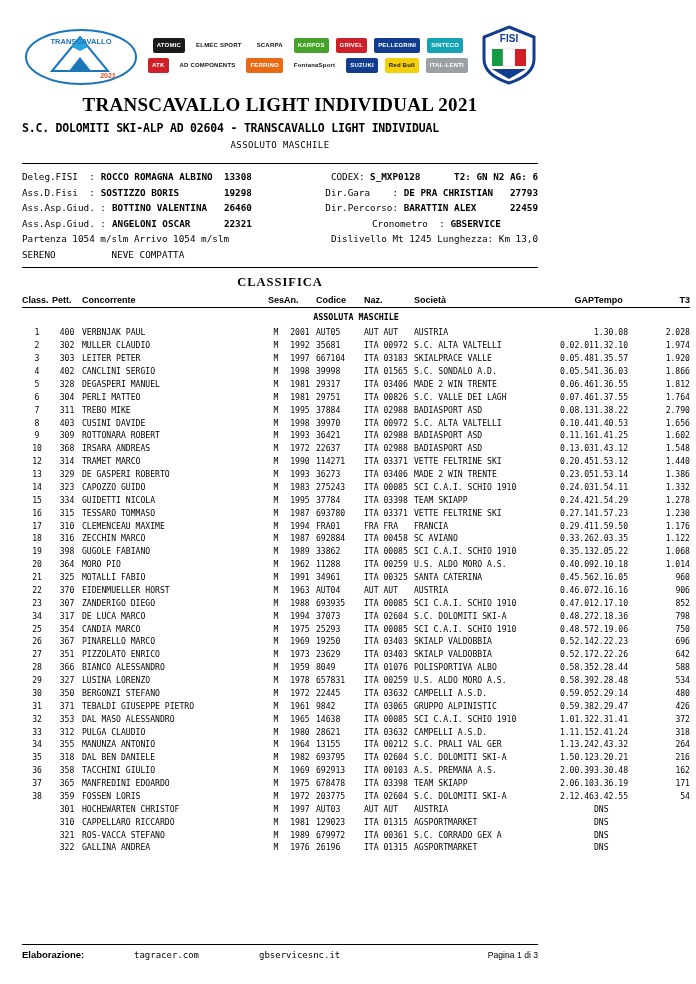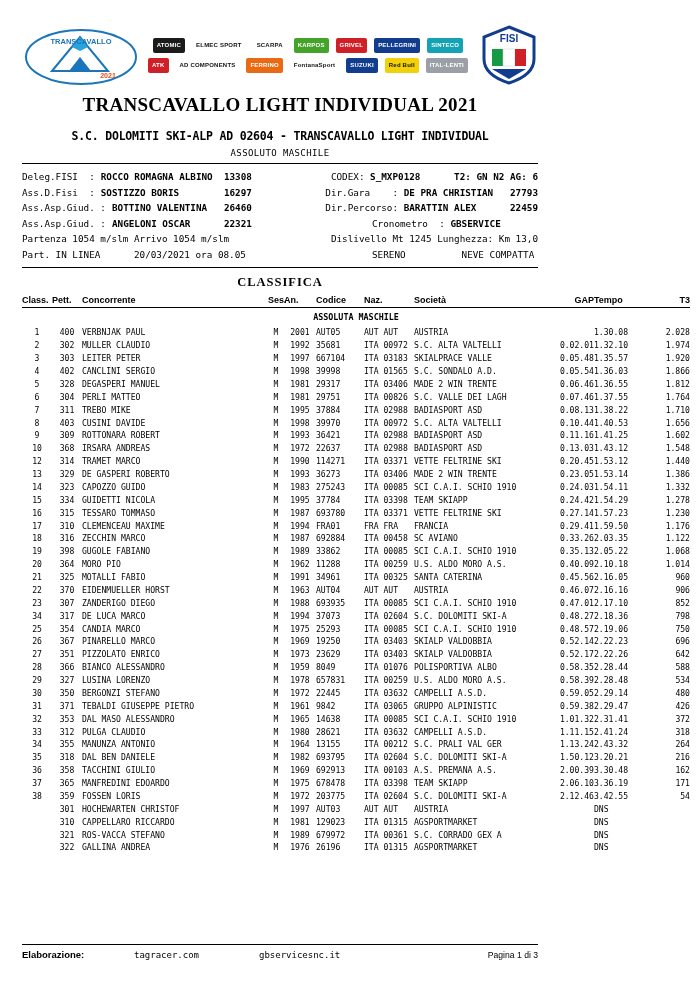--- a/index.html
+++ b/index.html
@@ -60,36 +60,35 @@
   
   .title{
     text-align:center;
     font-family:"Liberation Serif", serif;
     font-weight:bold;
     font-size:19px;
     letter-spacing:.3px;
     margin-top:2px;
   }
   .subtitle{
-    text-align:center;
     font-size:11.5px;
     font-weight:bold;
     letter-spacing:-.2px;
-    margin-top:13px;
+    margin-top:5px;
   }
   .assoluto{
     text-align:center;
     font-size:9px;
     margin-top:5px;
     letter-spacing:.4px;
   }
 
   
   .infobox{
-    margin-top:5px;
+    margin-top:13px;
     border-top:1.6px solid #000;
     border-bottom:1.6px solid #000;
     padding:5px 0 5px 0;
   }
   .inforow{
     display:flex;
     font-size:9.3px;
     line-height:15.5px;
     white-space:pre;
   }
@@ -232,21 +231,21 @@
         <span class="val" style="margin-left:6px">ROCCO ROMAGNA ALBINO  13308</span>
       </div>
       <div class="info-r">
         <span class="lbl">CODEX: </span>
         <span class="val">S_MXP0128      T2: GN N2 AG: 6</span>
       </div>
     </div>
     <div class="inforow">
       <div class="info-l">
         <span class="lbl">Ass.D.Fisi  :</span>
-        <span class="val" style="margin-left:6px">SOSTIZZO BORIS        16297</span>
+        <span class="val" style="margin-left:6px">SOSTIZZO BORIS        19298</span>
       </div>
       <div class="info-r">
         <span class="lbl">Dir.Gara    : </span>
         <span class="val">DE PRA CHRISTIAN   27793</span>
       </div>
     </div>
     <div class="inforow">
       <div class="info-l">
         <span class="lbl">Ass.Asp.Giud. :</span>
         <span class="val" style="margin-left:6px">BOTTINO VALENTINA   26460</span>
@@ -268,23 +267,20 @@
     </div>
     <div class="inforow">
       <div class="info-l">
         <span class="lbl">Partenza 1054 m/slm Arrivo 1054 m/slm</span>
       </div>
       <div class="info-r">
         <span class="lbl">Dislivello Mt 1245 Lunghezza: Km 13,0</span>
       </div>
     </div>
     <div class="inforow">
-      <div class="info-l">
-        <span class="lbl">Part. IN LINEA      20/03/2021 ora 08.05</span>
-      </div>
       <div class="info-r">
         <span class="lbl">SERENO          NEVE COMPATTA</span>
       </div>
     </div>
   </div>
 
   <div class="classifica">CLASSIFICA</div>
 
   <table>
     <colgroup>
@@ -401,21 +397,21 @@
           <td class="c">7</td>
           <td class="c">311</td>
           <td>TREBO MIKE</td>
           <td class="c">M</td>
           <td class="c">1995</td>
           <td>37884</td>
           <td>ITA 02988</td>
           <td>BADIASPORT ASD</td>
           <td class="r">0.08.13</td>
           <td>1.38.22</td>
-          <td class="r">1.710</td>
+          <td class="r">2.790</td>
         </tr>
         <tr>
           <td class="c">8</td>
           <td class="c">403</td>
           <td>CUSINI DAVIDE</td>
           <td class="c">M</td>
           <td class="c">1998</td>
           <td>39970</td>
           <td>ITA 00972</td>
           <td>S.C. ALTA VALTELLI</td>

